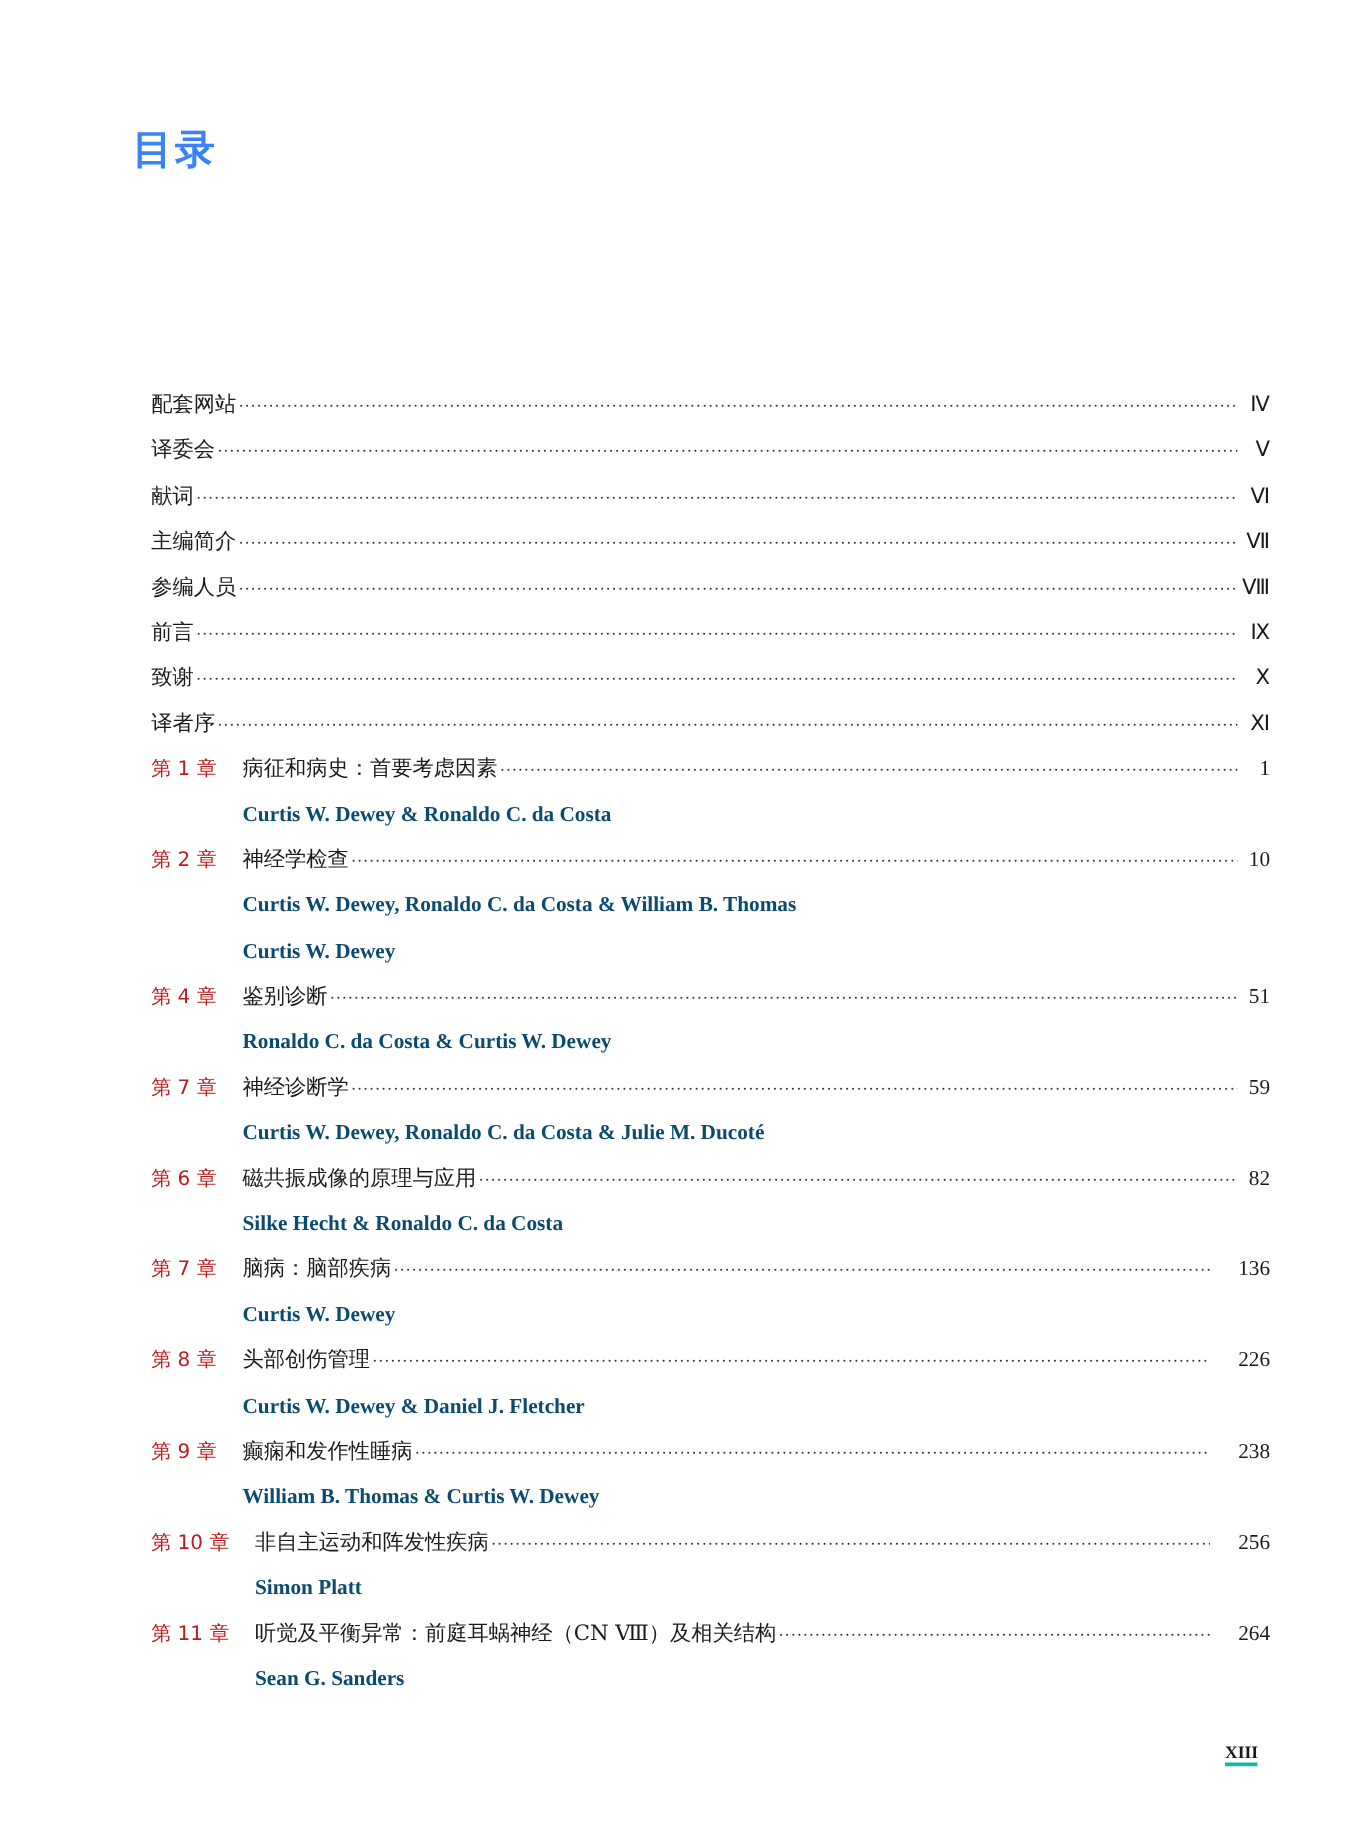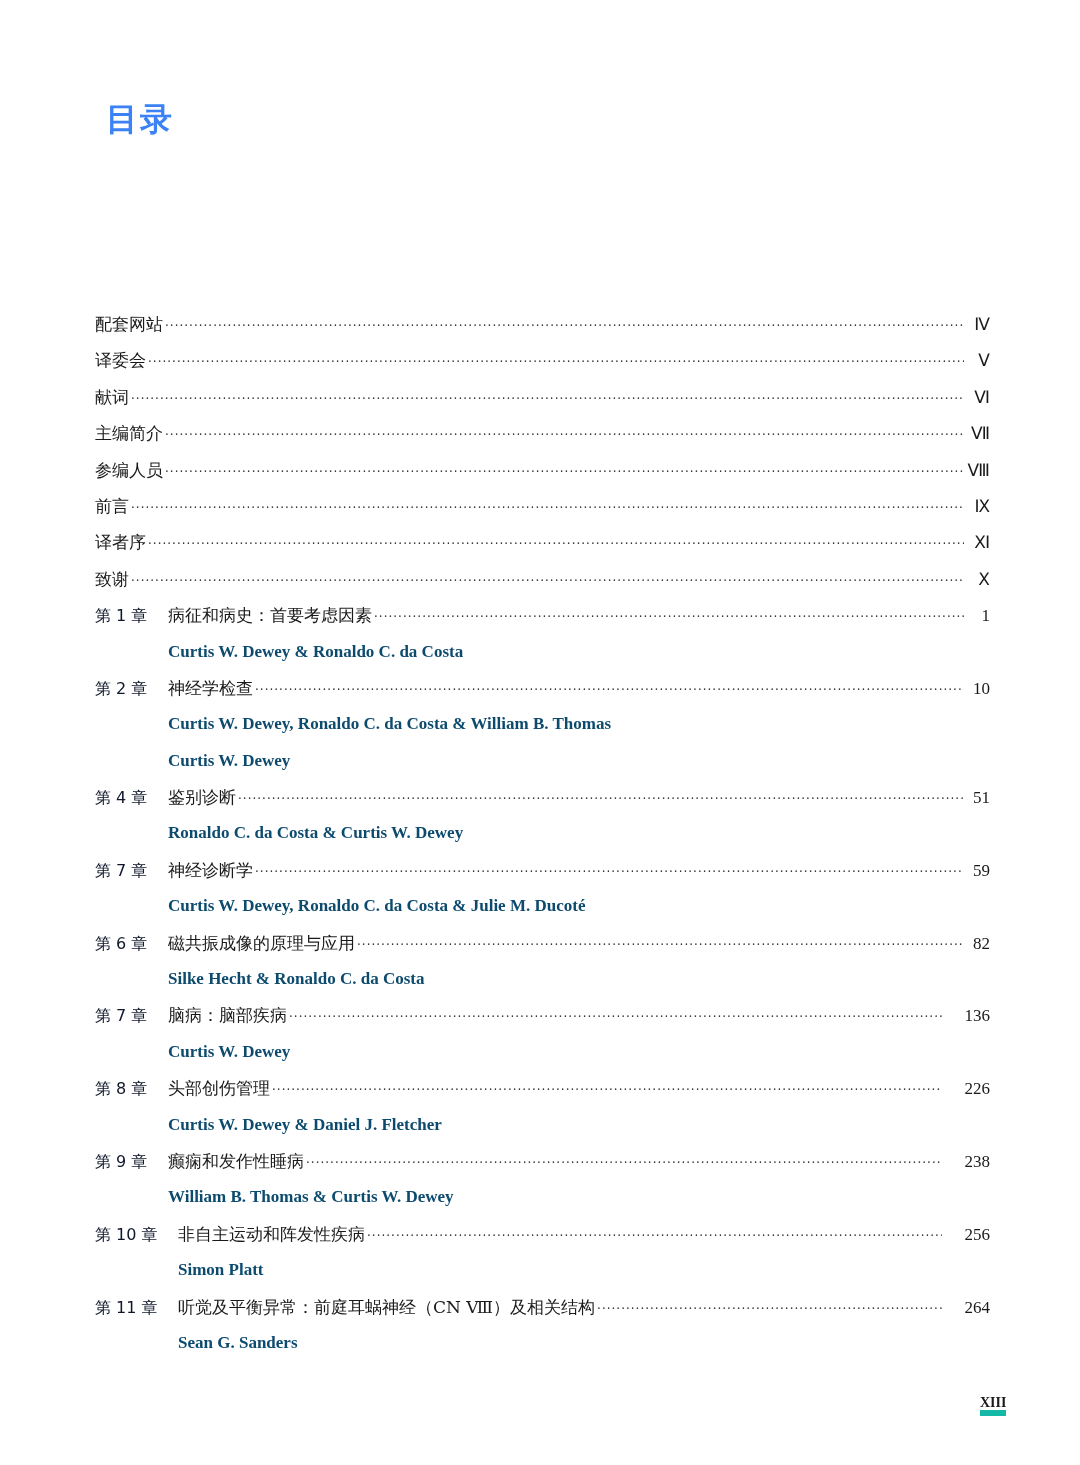--- a/index.html
+++ b/index.html
@@ -6,52 +6,52 @@
     body {
       width: 1080px; height: 1465px; position: relative; overflow: hidden;
       font-family: "DejaVu Serif", "Liberation Serif", serif;
       color: #1a1a1a;
     }
     .page-title {
       position: absolute; left: 106px; top: 98px;
       font-family: "DejaVu Sans", "Liberation Sans", sans-serif;
       font-size: 32px; font-weight: bold; color: #3b82f6; letter-spacing: 2px;
     }
-    .toc { position: absolute; left: 95px; top: 306px; width: 895px; }
+    .toc { position: absolute; left: 121px; top: 306px; width: 895px; }
     .row {
       display: flex; align-items: baseline; height: 36.4px;
       font-size: 17px; line-height: 36px;
     }
     .row .label { white-space: nowrap; }
     .row .dots {
       flex: 1; overflow: hidden; white-space: nowrap; margin: 0 4px 0 2px;
       color: #333; letter-spacing: 1px; font-size: 12px;
     }
     .row .dots::before {
       content: "··································································································································································································································";
     }
     .row .page {
       white-space: nowrap; min-width: 22px; text-align: right;
       font-family: "Liberation Serif", serif; font-size: 17px;
     }
     .chap .num {
-      color: #0f172a; width: 73px; flex: none; white-space: nowrap;
+      color: #b91c1c; width: 73px; flex: none; white-space: nowrap;
       font-family: "DejaVu Sans", "Liberation Sans", sans-serif; font-size: 16px;
     }
     .chap.wide .num { width: 83px; }
     .chap .page.gap { min-width: 44px; }
     .authors {
       height: 36.4px; line-height: 36px; padding-left: 73px;
       font-family: "Liberation Serif", serif; font-size: 17px; font-weight: bold; color: #0c4a6e;
     }
     .authors.wide { padding-left: 83px; }
     .footer-page {
       position: absolute; left: 980px; top: 1396px;
       font-family: "Liberation Serif", serif; font-size: 14px; font-weight: bold;
-      border-bottom: 6px solid #14b8a6; line-height: 14px;
+      border-bottom: 3px solid #14b8a6; line-height: 14px;
     }
   </style>
 </head>
 <body>
 
 <div class="page-title">目录</div>
 
 <div class="toc">
 
   <div class="row">
@@ -78,28 +78,28 @@
       <span class="label">参编人员</span>
       <span class="dots"></span>
       <span class="page">Ⅷ</span>
     </div>
   <div class="row">
       <span class="label">前言</span>
       <span class="dots"></span>
       <span class="page">Ⅸ</span>
     </div>
   <div class="row">
+      <span class="label">致谢</span>
+      <span class="dots"></span>
+      <span class="page">Ⅹ</span>
+    </div>
+  <div class="row">
       <span class="label">译者序</span>
       <span class="dots"></span>
       <span class="page">Ⅺ</span>
-    </div>
-  <div class="row">
-      <span class="label">致谢</span>
-      <span class="dots"></span>
-      <span class="page">Ⅹ</span>
     </div>
 
   <div class="row chap">
       <span class="num">第 1 章</span>
       <span class="label">病征和病史：首要考虑因素</span>
       <span class="dots"></span>
       <span class="page">1</span>
     </div>
   <div class="authors">Curtis W. Dewey &amp; Ronaldo C. da Costa</div>
 

